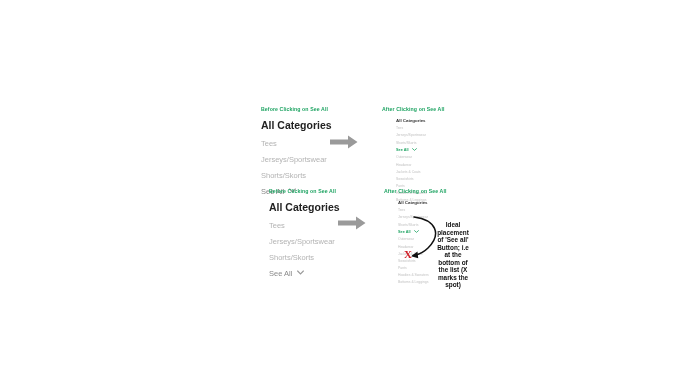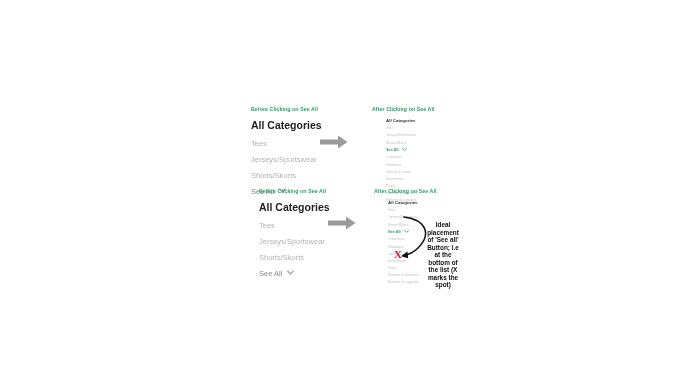--- a/index.html
+++ b/index.html
@@ -4,21 +4,21 @@
 <title>See All Placement Annotation</title>
 <style>
   html,body{margin:0;padding:0;}
   body{
     width:690px;height:388px;
     background:#ffffff;
     font-family:"Liberation Sans",sans-serif;
     overflow:hidden;
     position:relative;
   }
-  .canvas{position:absolute;left:0;top:0;width:552px;height:388px;}
+  .canvas{position:absolute;left:10px;top:0;width:552px;height:388px;}
 
   .green-head{
     color:#1fa463;
     font-weight:bold;
     letter-spacing:.1px;
     white-space:nowrap;
   }
 
   
   .before{position:absolute;}

